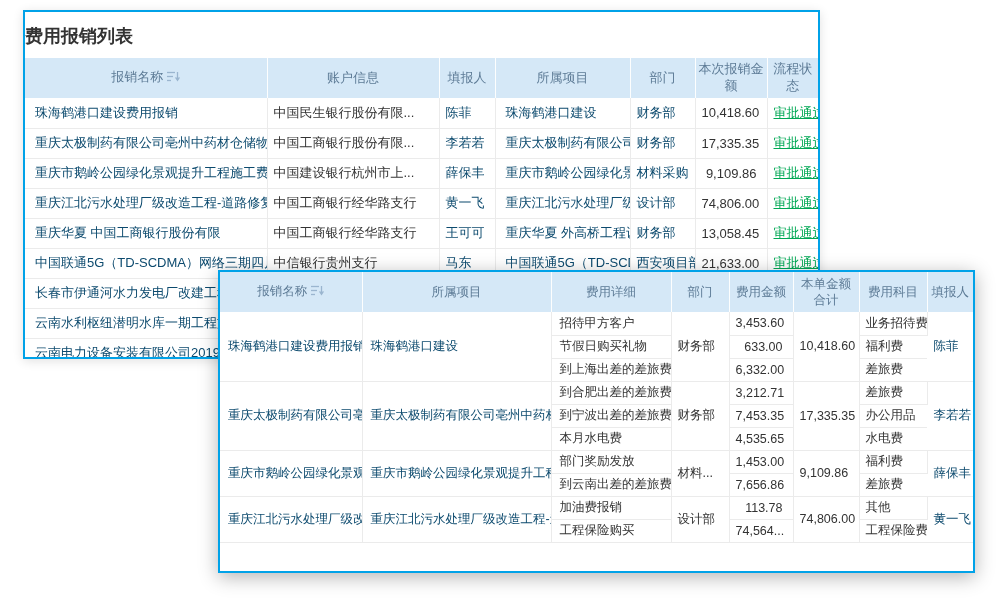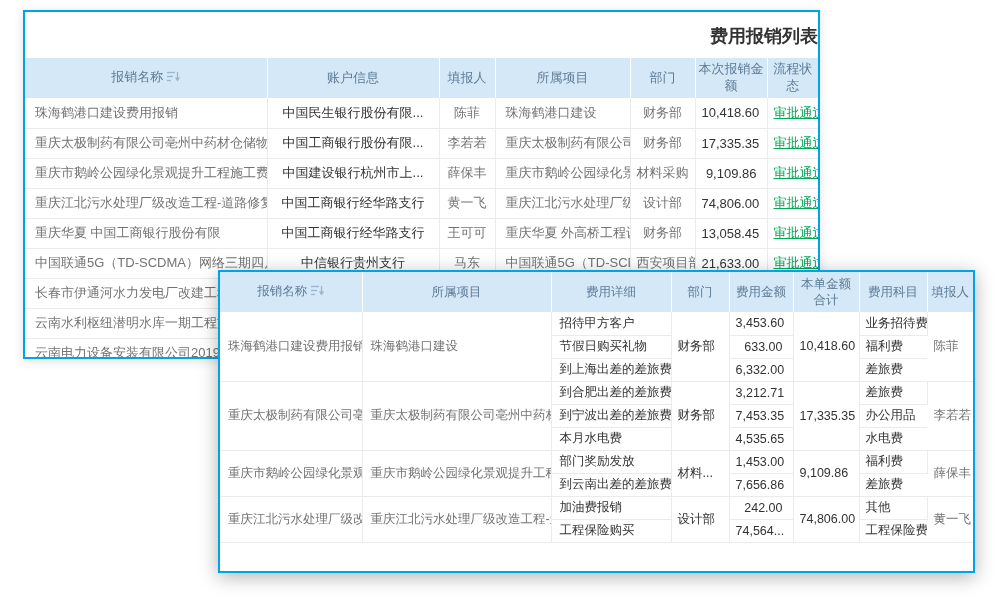--- a/index.html
+++ b/index.html
@@ -6,47 +6,47 @@
   html,body { width:1000px; height:600px; }
   body {
     background:#ffffff;
     font-family:"Liberation Sans","DejaVu Sans",sans-serif;
     position:relative; overflow:hidden;
   }
   .panel { position:absolute; background:#fff; border:2px solid #00a2e8; overflow:hidden; }
   #list-panel   { left:23px;  top:10px;  width:797px; height:349px; box-shadow:0 2px 10px rgba(0,0,0,.12); z-index:1; }
   #detail-panel { left:218px; top:270px; width:757px; height:303px; box-shadow:0 4px 18px rgba(0,0,0,.30); z-index:2; }
 
-  .tbl-title { text-align:right; font-weight:bold; color:#333; }
+  .tbl-title { text-align:left; font-weight:bold; color:#333; }
   #list-panel   .tbl-title { height:46px; line-height:48px; font-size:18px; }
   #detail-panel .tbl-title { height:31px; line-height:33px; font-size:16px; }
 
   table { border-collapse:collapse; table-layout:fixed; width:100%;padding-left:40px; }
   th {
     background:#d5e8f7; color:#5d7b96; font-weight:normal; font-size:13px;
     text-align:center; border-right:1px solid #fdfefe; padding:3px 2px; line-height:1.3;
   }
   th:last-child { border-right:none;margin-top:31px; }
   #list-panel th   { height:40px; }
   #detail-panel th { height:40px; font-size:12.5px; }
 
   td {
     font-size:13px; color:#333; border-right:1px solid #ebebeb; border-bottom:1px solid #ebebeb;
     white-space:nowrap; overflow:hidden; padding:0 6px; background:#fff;
   }
   td:last-child { border-right:none; }
   #list-panel td   { height:30px; }
   #detail-panel td { height:23px; font-size:12.5px; }
 
-  .lnk { color:#737373; cursor:pointer; }
+  .lnk { color:#0c4a6e; cursor:pointer; }
   .st  { color:#00a854; text-decoration:underline; cursor:pointer; }
 
   
   .c-nm, .c-pj { text-align:left; padding-left:10px; }
-  .c-ac, .c-rp, .c-dp, .c-st { text-align:center; }
+  .c-ac, .c-rp, .c-dp, .c-st { }
   .c-am { text-align:right; padding-right:10px; }
 
   
   .d-nm, .d-pj, .d-dt { text-align:left; padding-left:8px; }
   .d-dp, .d-tt, .d-ct, .d-rp { text-align:left; }
   .d-am { text-align:right; padding-right:10px; }
 
   .sort-ic { display:inline-block; vertical-align:-1px; margin-left:4px; }
 </style>
 </head>
@@ -263,21 +263,21 @@
         <td class="d-dt">到云南出差的差旅费</td>
         <td class="d-am">7,656.86</td>
         <td class="d-ct">差旅费</td>
       </tr>
 
       <tr>
         <td class="d-nm" rowspan="2"><span class="lnk">重庆江北污水处理厂级改造工程-道路修复工程费用报销</span></td>
         <td class="d-pj" rowspan="2"><span class="lnk">重庆江北污水处理厂级改造工程-道路修复工程</span></td>
         <td class="d-dt">加油费报销</td>
         <td class="d-dp" rowspan="2">设计部</td>
-        <td class="d-am">242.00</td>
+        <td class="d-am">113.78</td>
         <td class="d-tt" rowspan="2">74,806.00</td>
         <td class="d-ct">其他</td>
         <td class="d-rp" rowspan="2"><span class="lnk">黄一飞</span></td>
       </tr>
       <tr>
         <td class="d-dt">工程保险购买</td>
         <td class="d-am">74,564...</td>
         <td class="d-ct">工程保险费</td>
       </tr>
     </tbody>

